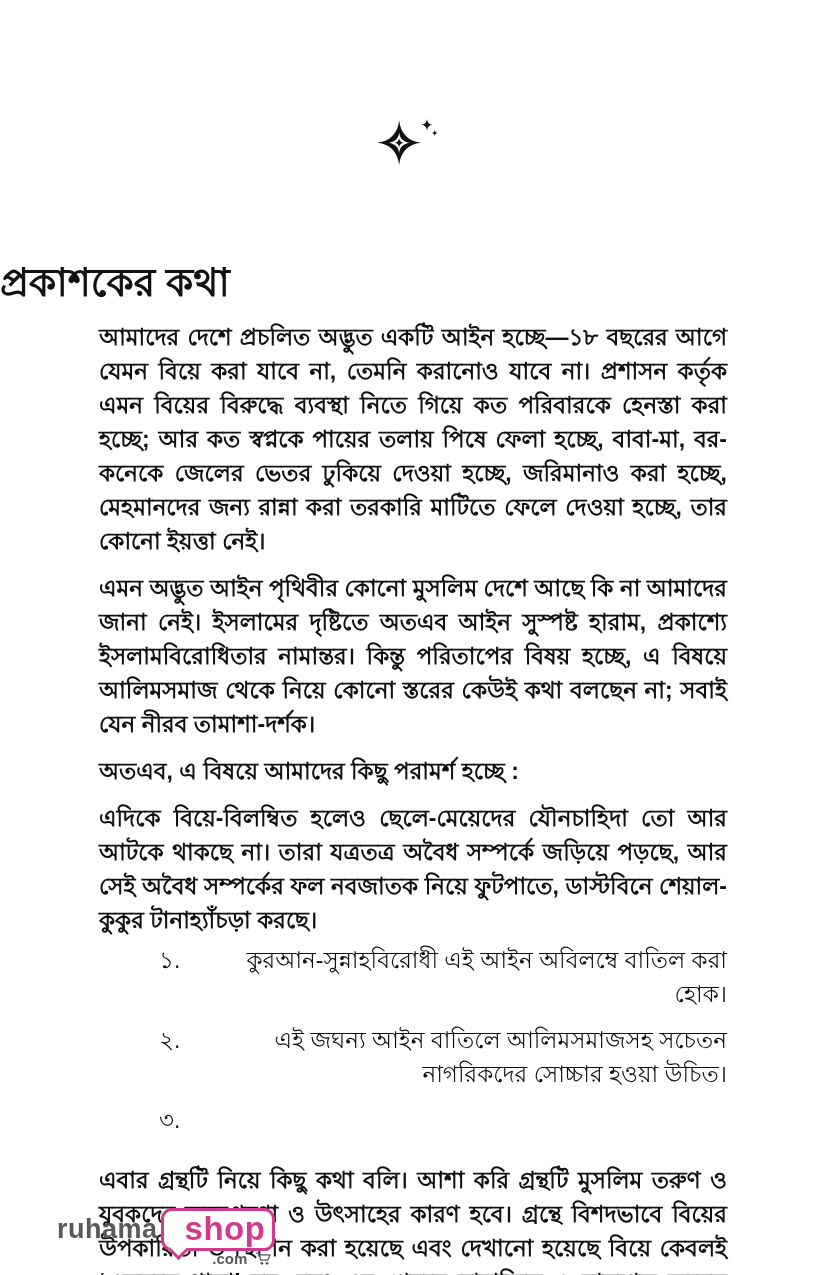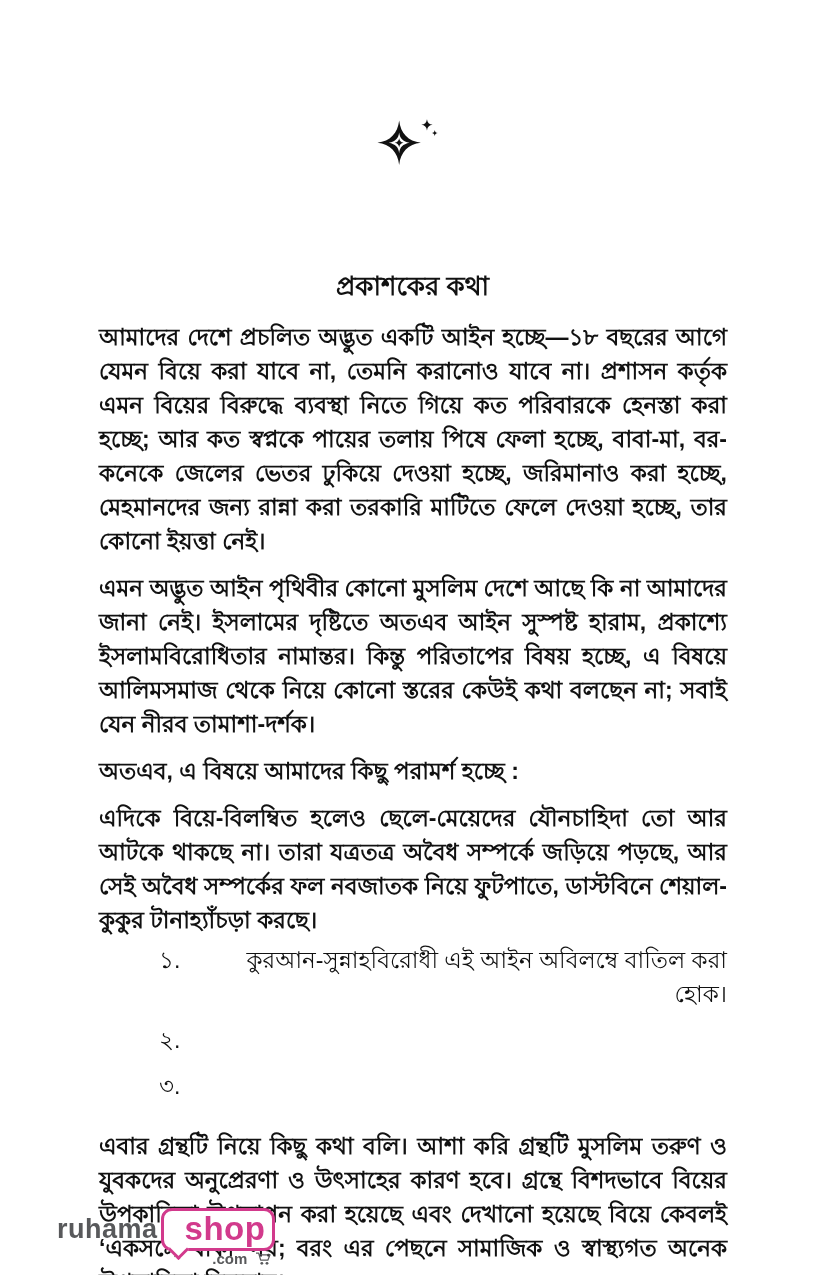--- a/index.html
+++ b/index.html
@@ -21,24 +21,24 @@
   }
   
   .ornament{
     position:absolute;
     left:377px;top:118px;
     width:66px;height:50px;
   }
   
   .page-title{
     position:absolute;
-    top:266px;left:0;
+    top:252px;left:0;
     width:100%;
-    text-align:center;
-    font-size:26px;
+    text-align:left;
+    font-size:39px;
     font-weight:bold;
     letter-spacing:0px;
     color:var(--ink);
   }
   
   .content{
     position:absolute;
     top:320px;left:99px;
     width:628px;
     font-size:23px;
@@ -147,20 +147,21 @@
         <div class="para">অতএব, এ বিষয়ে আমাদের কিছু পরামর্শ হচ্ছে :</div>
         <div class="para">এদিকে বিয়ে-বিলম্বিত হলেও ছেলে-মেয়েদের যৌনচাহিদা তো আর আটকে থাকছে না। তারা যত্রতত্র অবৈধ সম্পর্কে জড়িয়ে পড়ছে, আর সেই অবৈধ সম্পর্কের ফল নবজাতক নিয়ে ফুটপাতে, ডাস্টবিনে শেয়াল-কুকুর টানাহ্যাঁচড়া করছে।</div>
       </div>
     <div class="suggestions" id="suggestions-list">
         <div class="suggestion-item">
           <span class="num">১.</span>
           <span class="sg-text">কুরআন-সুন্নাহবিরোধী এই আইন অবিলম্বে বাতিল করা হোক।</span>
         </div>
         <div class="suggestion-item">
           <span class="num">২.</span>
+          <span class="sg-text">এই জঘন্য আইন বাতিলে আলিমসমাজসহ সচেতন নাগরিকদের সোচ্চার হওয়া উচিত।</span>
         </div>
         <div class="suggestion-item">
           <span class="num">৩.</span>
         </div>
       </div>
     <div id="closing-paragraphs">
         <div class="para">এবার গ্রন্থটি নিয়ে কিছু কথা বলি। আশা করি গ্রন্থটি মুসলিম তরুণ ও যুবকদের অনুপ্রেরণা ও উৎসাহের কারণ হবে। গ্রন্থে বিশদভাবে বিয়ের উপকারিতা উপস্থাপন করা হয়েছে এবং দেখানো হয়েছে বিয়ে কেবলই ‘একসঙ্গে থাকা’ নয়; বরং এর পেছনে সামাজিক ও স্বাস্থ্যগত অনেক উপকারিতা বিদ্যমান।</div>
       </div>
   </div>
 

